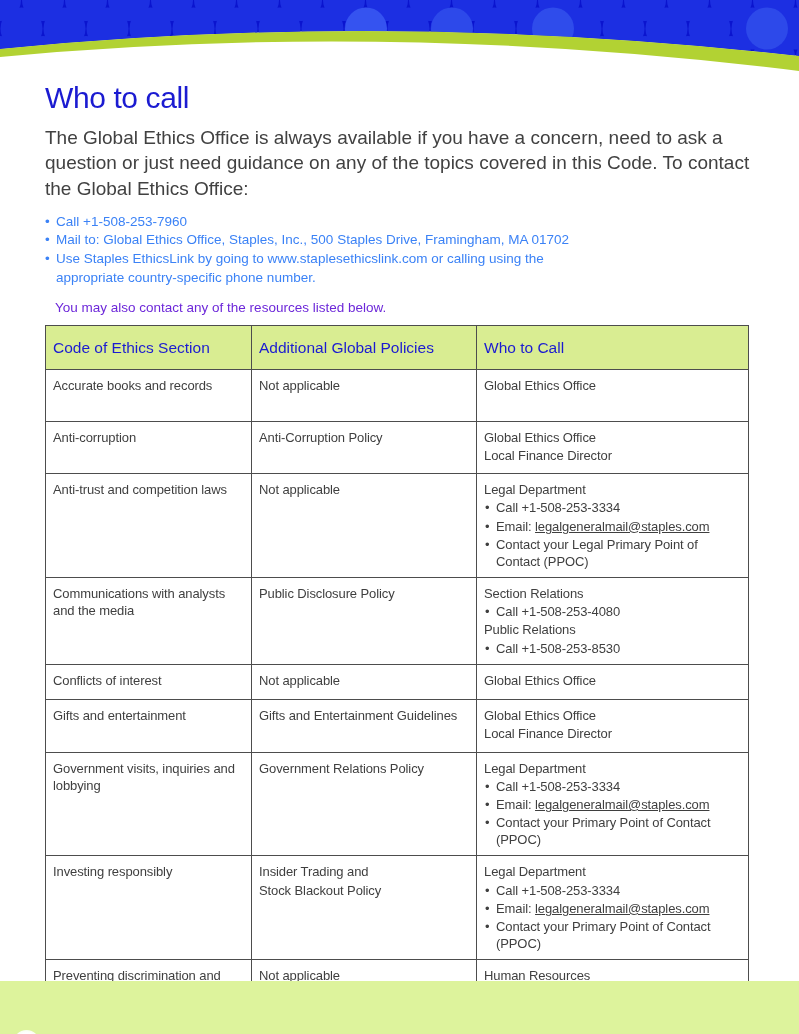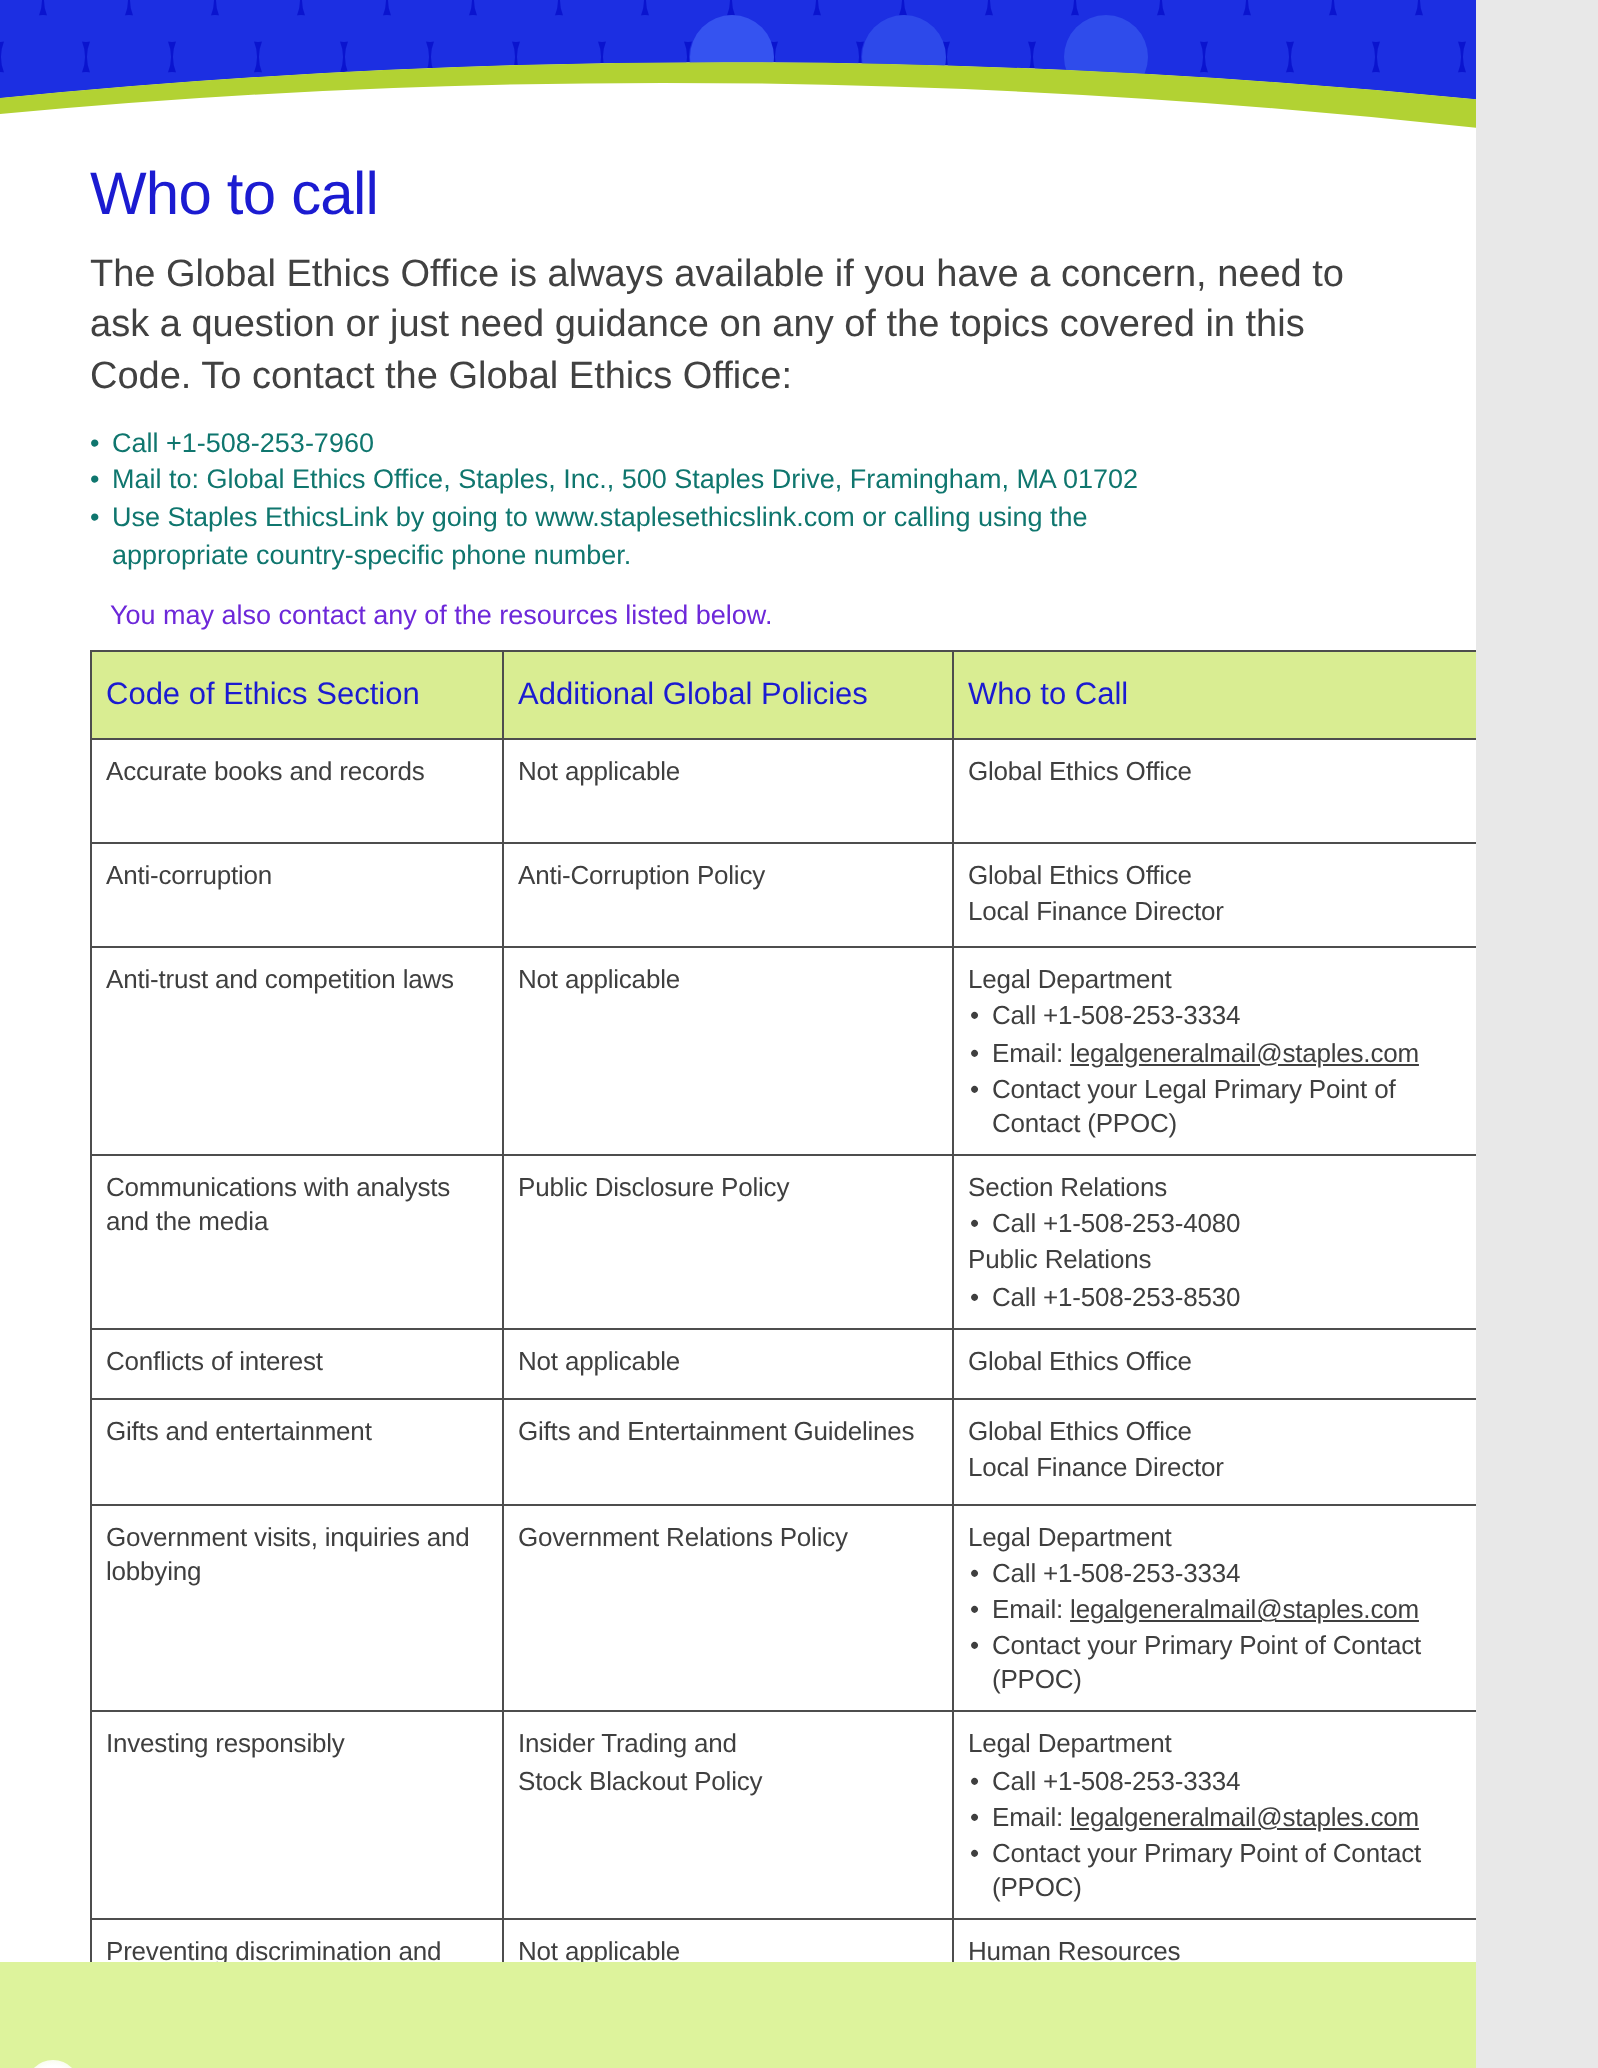--- a/index.html
+++ b/index.html
@@ -1,20 +1,20 @@
 <!DOCTYPE html>
 <html><head>
 <meta charset="utf-8">
 <style>
   * { margin: 0; padding: 0; box-sizing: border-box; }
   html, body { background: #e8e8e8; }
   body { font-family: "Liberation Sans", sans-serif; }
   .page {
     position: relative;
-    width: 738px;
+    width: 799px;
     height: 1034px;
     background: #ffffff;
     overflow: hidden;
   }
   .banner { display: block; }
   .content { padding: 0 45px 0 45px; }
   .page-title {
     margin: 7px 0 10px 0;
     font-size: 30px;
     font-weight: 500;
@@ -25,21 +25,21 @@
     font-size: 19px;
     line-height: 1.33;
     color: #414141;
     max-width: 716px;
   }
   .intro-bullets {
     margin-top: 12px;
     max-width: 552px;
     font-size: 13.5px;
     line-height: 1.38;
-    color: #0f766e;
+    color: #3b82f6;
   }
   .bullet-line { position: relative; padding-left: 11px; }
   .bullet-line::before { content: "\2022"; position: absolute; left: 0; }
   .intro-note {
     margin: 13px 0 0 10px;
     font-size: 13.5px;
     color: #6d28d9;
   }
   table.resources {
     margin-top: 10px;

